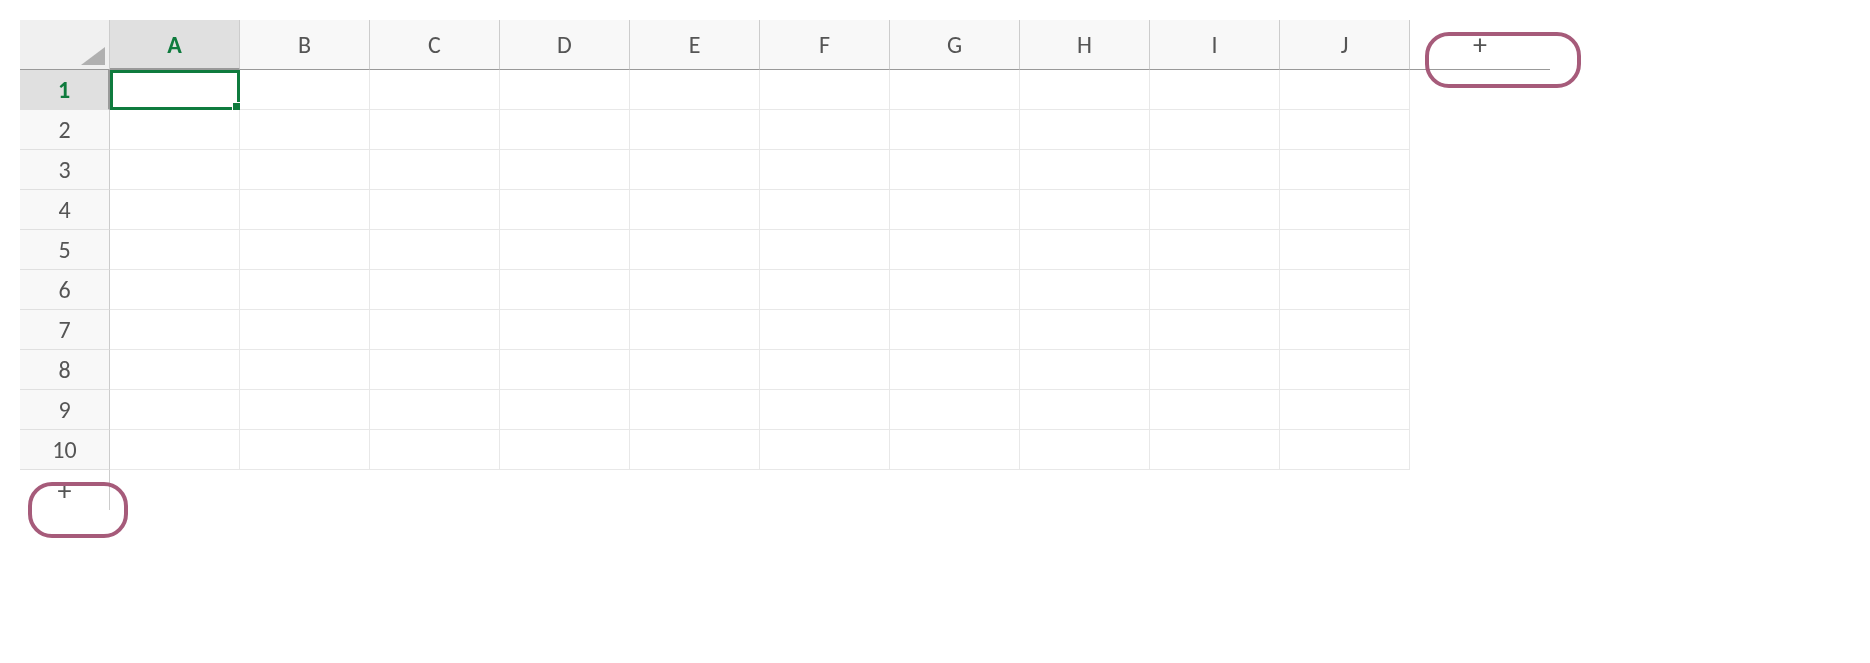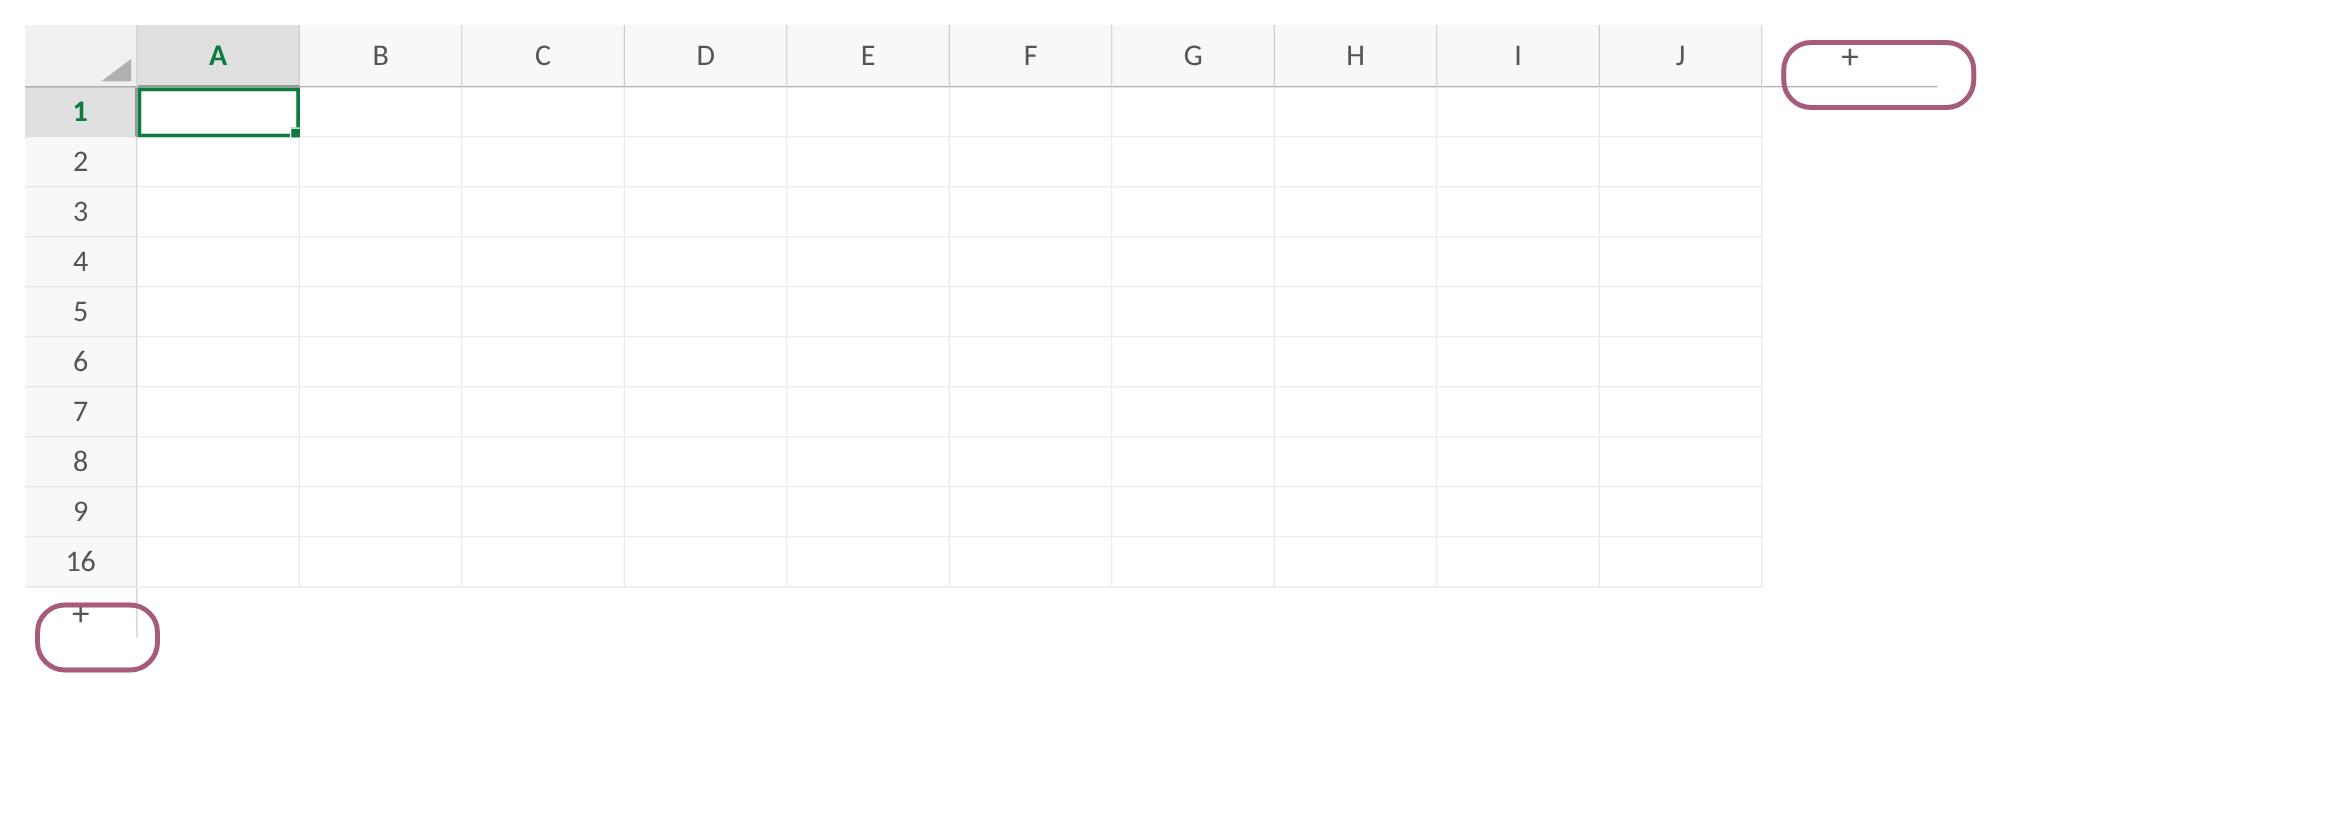--- a/index.html
+++ b/index.html
@@ -277,21 +277,21 @@
     <div class="cell"></div>
     <div class="cell"></div>
     <div class="cell"></div>
     <div class="cell"></div>
     <div class="cell"></div>
     <div class="cell"></div>
     <div class="cell"></div>
     <div class="cell"></div>
     <div class="add-col-empty"></div>
 
-    <div class="row-header">16</div>
+    <div class="row-header">10</div>
     <div class="cell"></div>
     <div class="cell"></div>
     <div class="cell"></div>
     <div class="cell"></div>
     <div class="cell"></div>
     <div class="cell"></div>
     <div class="cell"></div>
     <div class="cell"></div>
     <div class="cell"></div>
     <div class="cell"></div>

